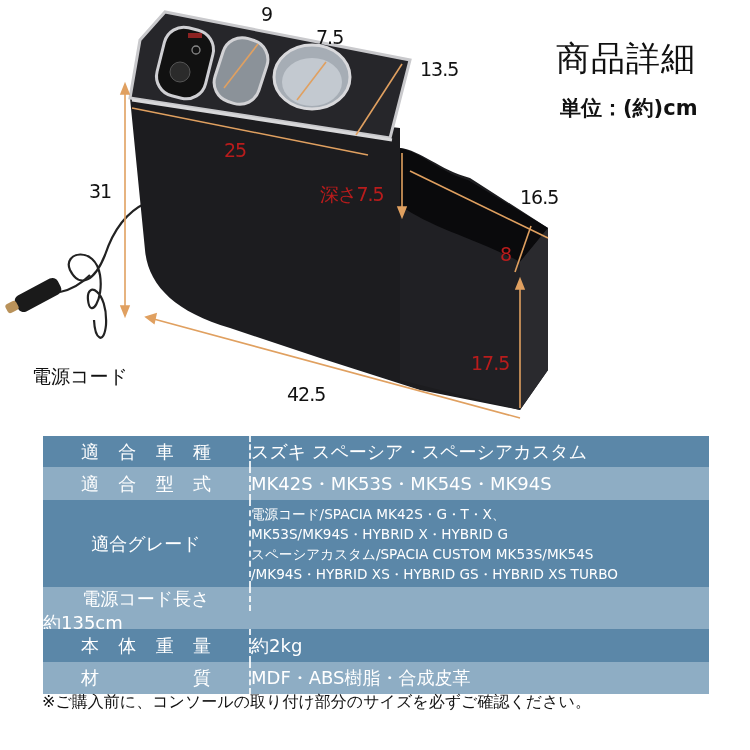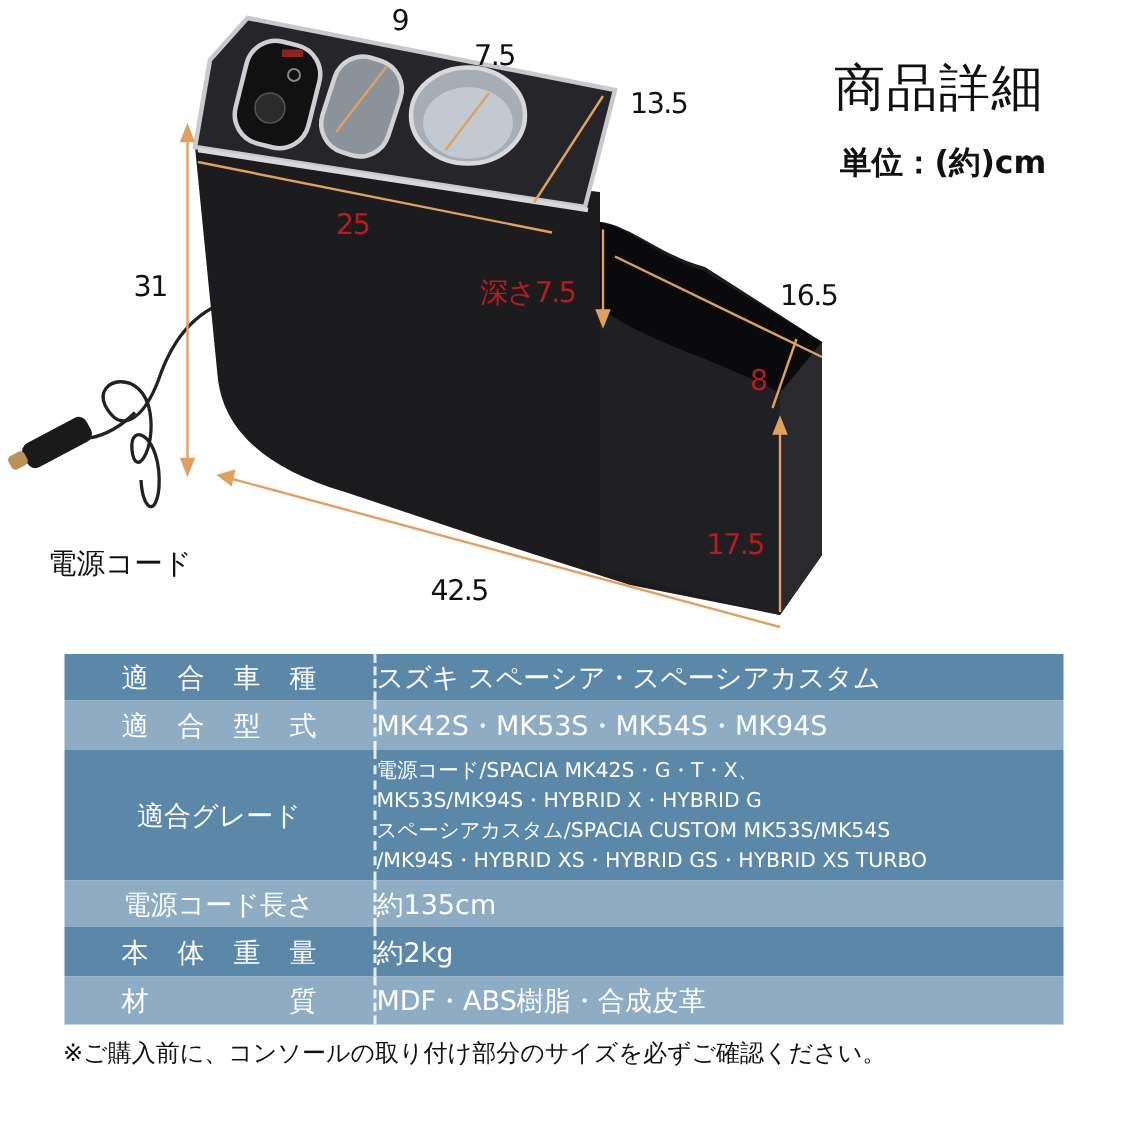--- a/index.html
+++ b/index.html
@@ -126,21 +126,21 @@
   </div>
   <div class="row dark" style="height:87px;">
     <div class="label">適合グレード</div>
     <div class="value multi">
       <span>電源コード/SPACIA MK42S・G・T・X、</span>
       <span>MK53S/MK94S・HYBRID X・HYBRID G</span>
       <span>スペーシアカスタム/SPACIA CUSTOM MK53S/MK54S</span>
       <span>/MK94S・HYBRID XS・HYBRID GS・HYBRID XS TURBO</span>
     </div>
   </div>
-  <div class="row light" style="height:31px;">
+  <div class="row light" style="height:42px;flex-direction:column;">
     <div class="label">電源コード長さ</div>
     <div class="value">約135cm</div>
   </div>
   <div class="row dark" style="height:33px;">
     <div class="label">
       <span class="lbl-spread">
         <span>本</span>
         <span>体</span>
         <span>重</span>
         <span>量</span>

